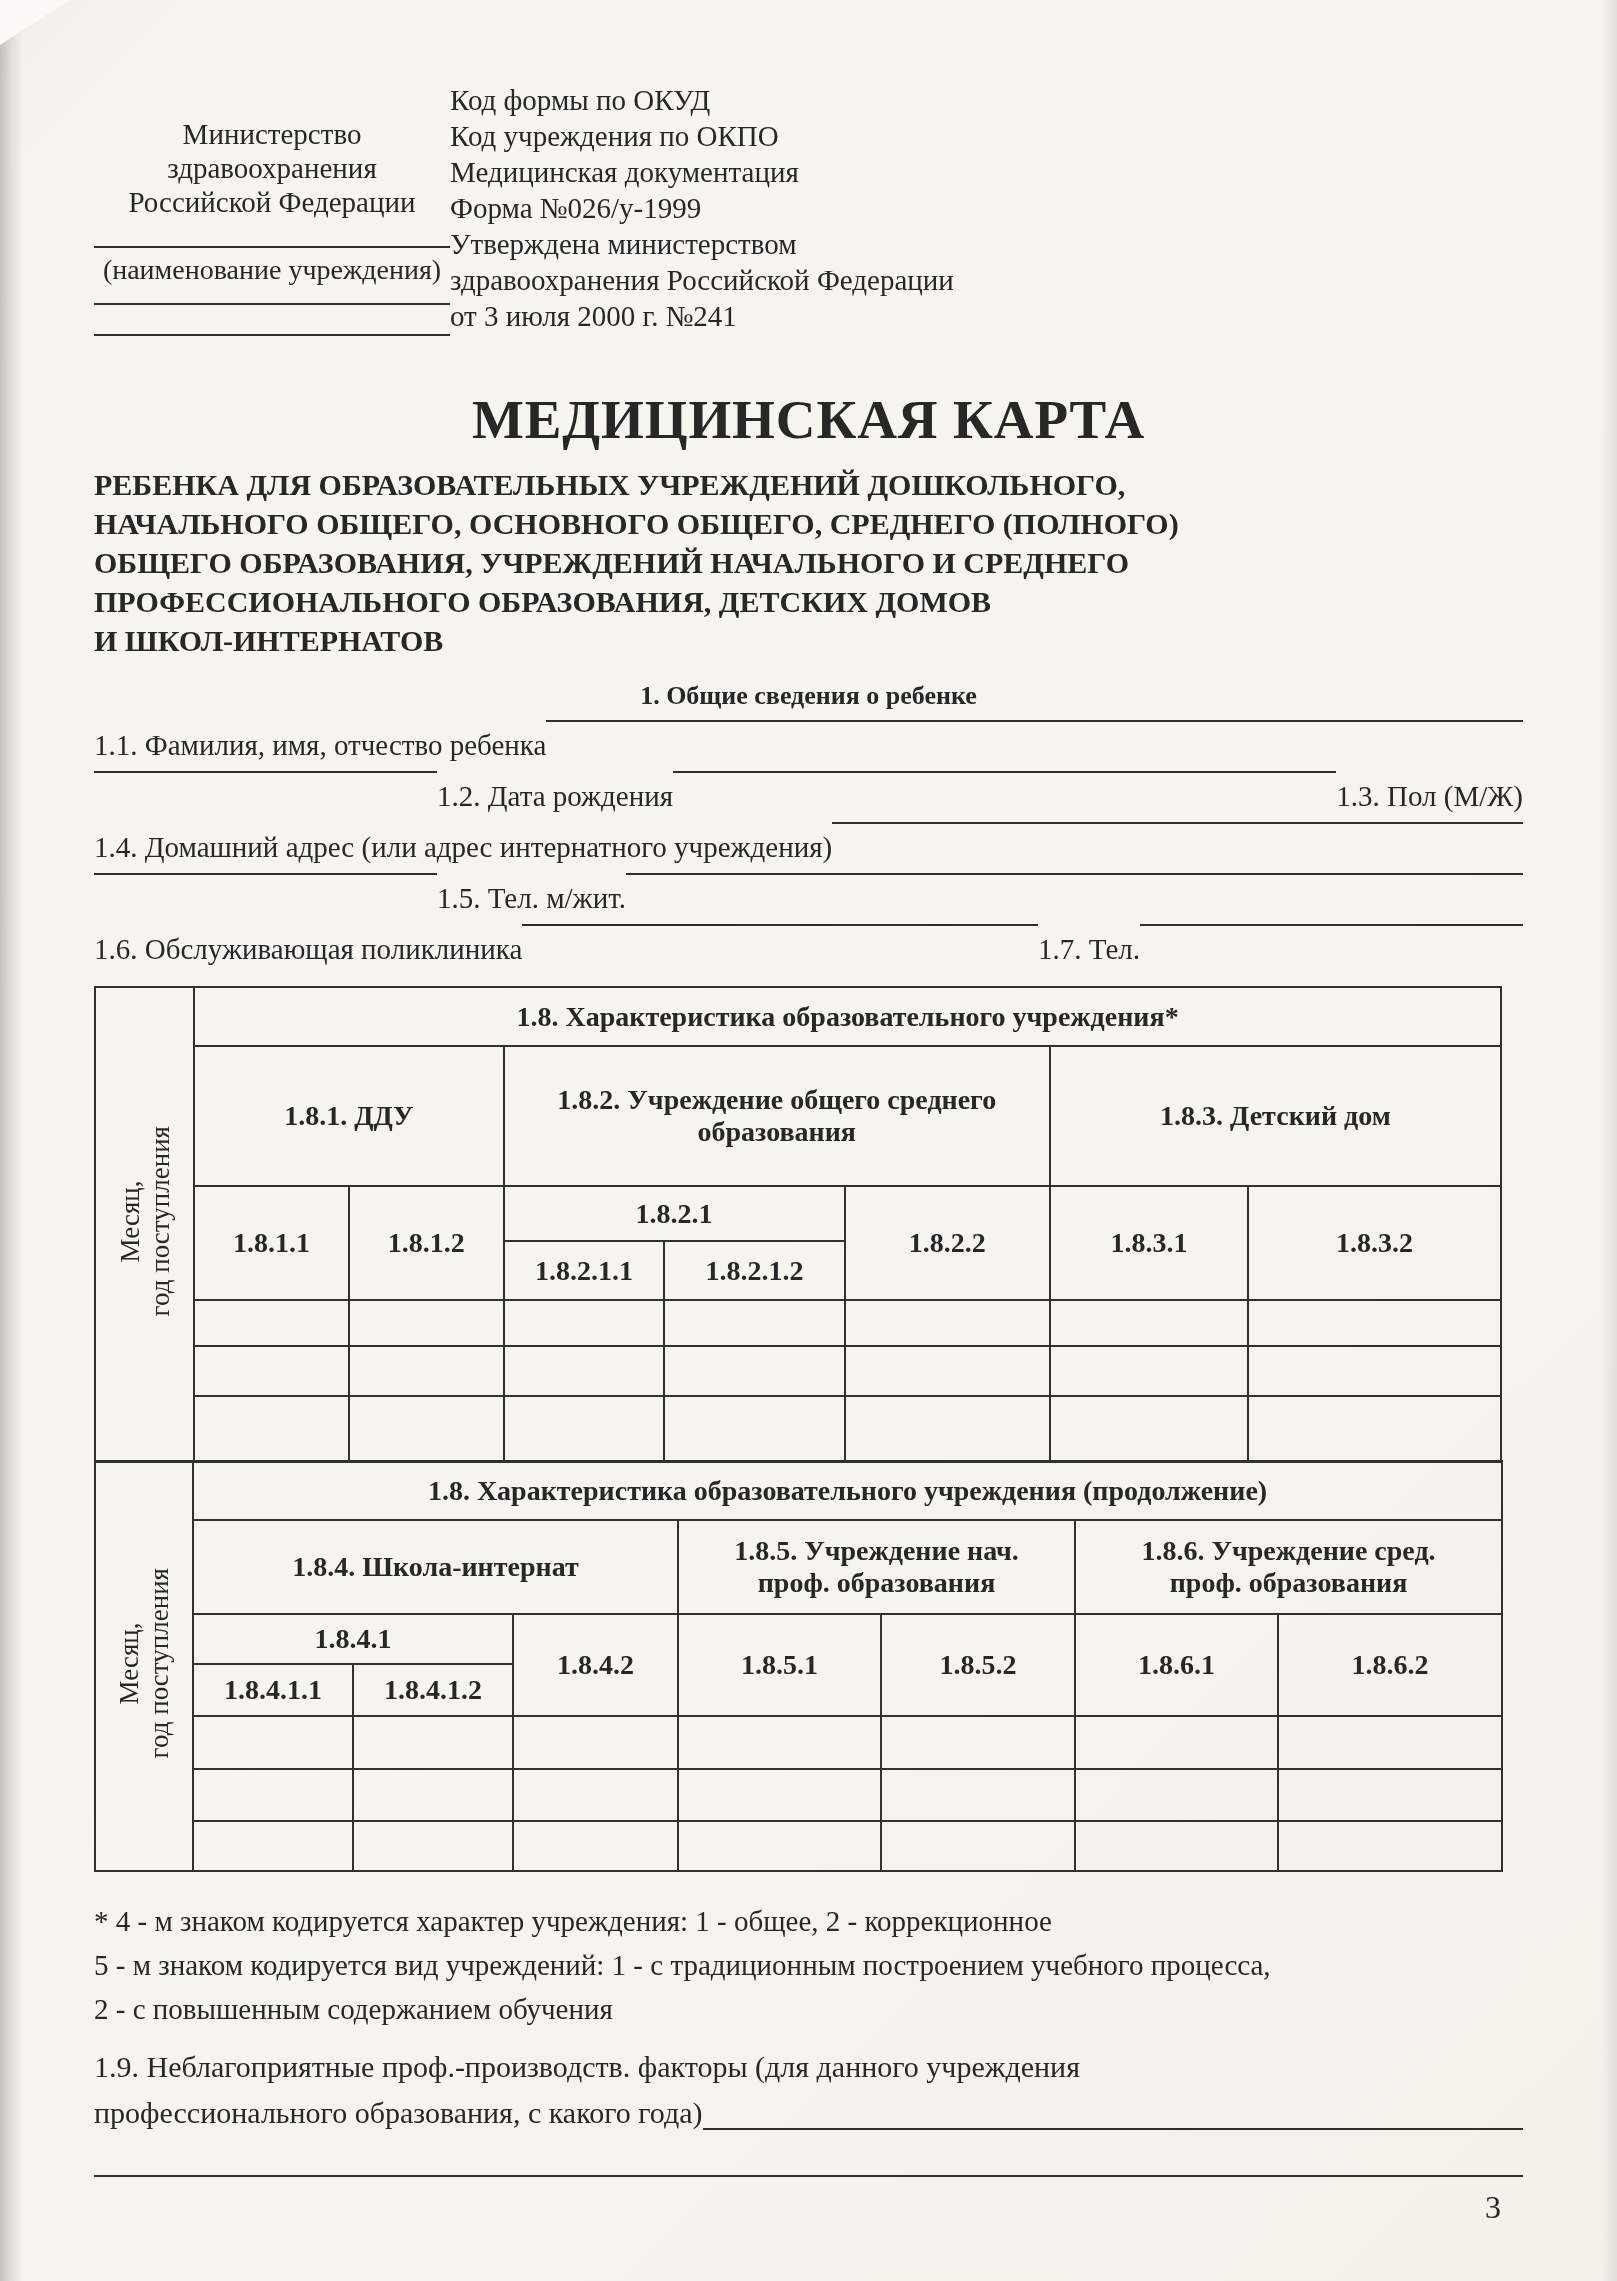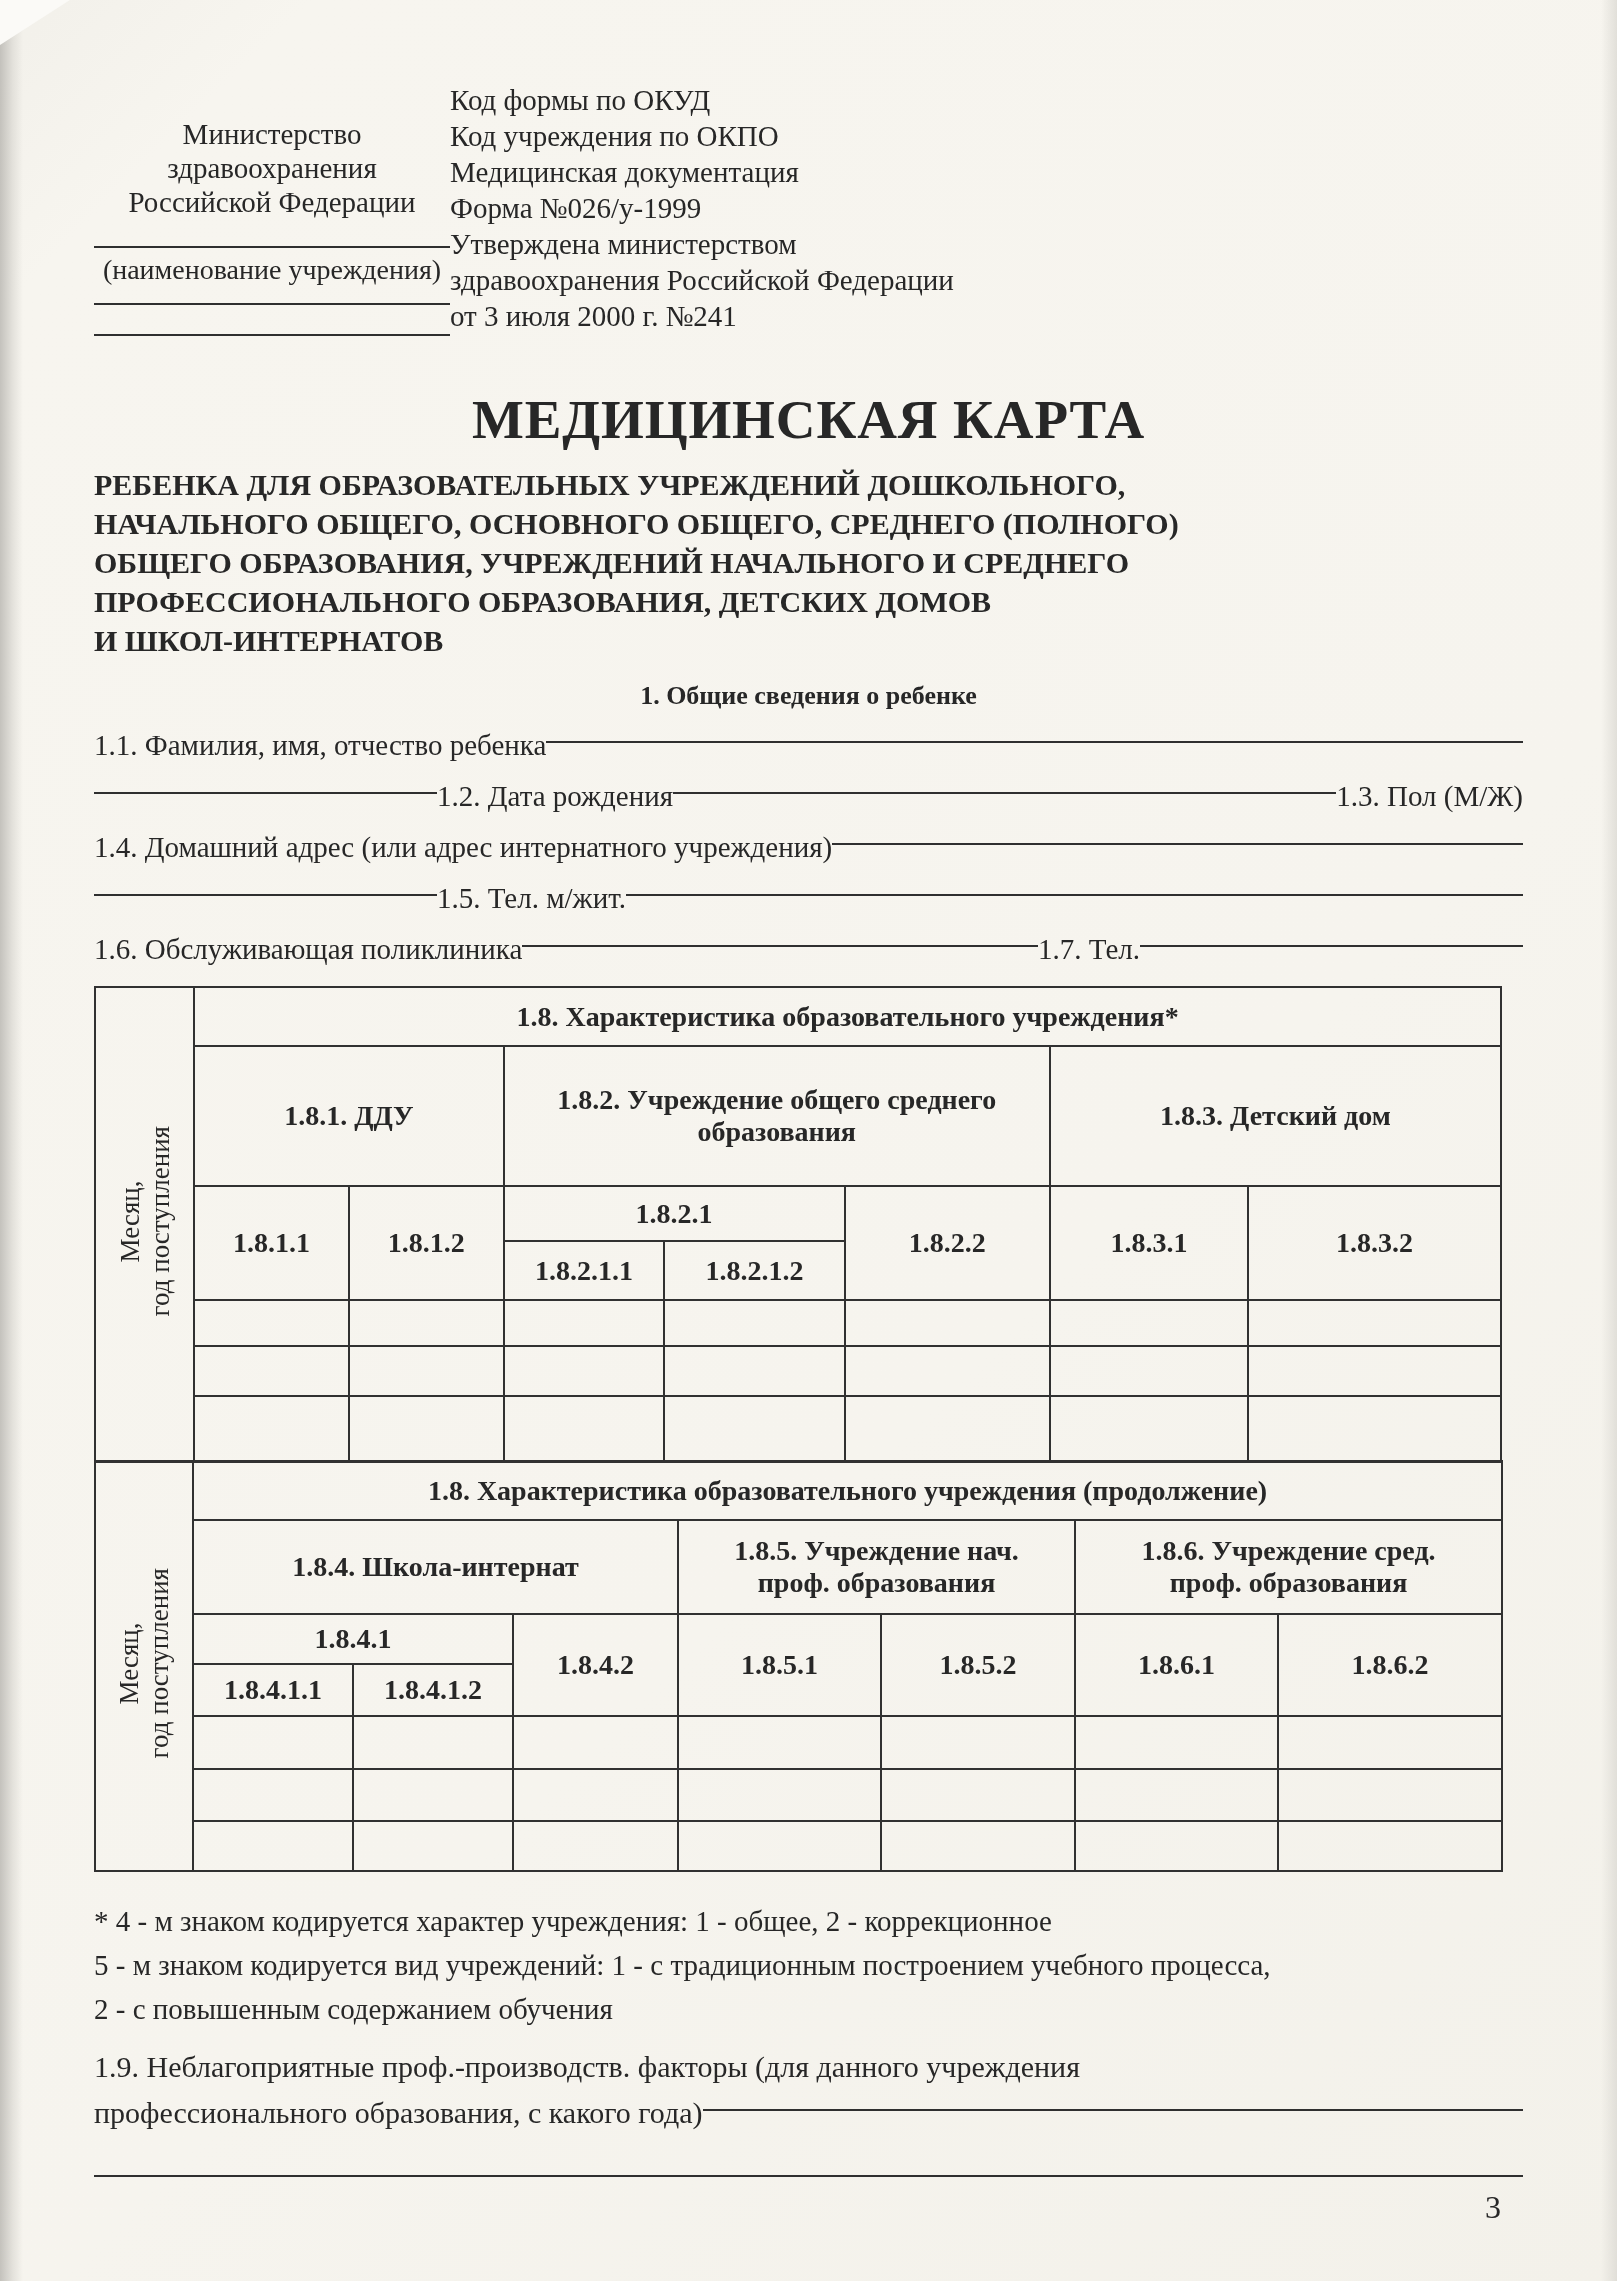--- a/index.html
+++ b/index.html
@@ -27,37 +27,37 @@
   .hdr-left .hline1{margin-top:27px;}
   .org-caption{font-size:28px;margin-top:5.3px;}
   .hdr-left .hline2{margin-top:16px;}
   .hdr-left .hline3{margin-top:28.5px;}
   .hdr-right{width:570px;font-size:29px;line-height:36px;padding-top:10.7px;}
   
   .doc-title{margin:52px 0 0 0;text-align:center;font-size:55px;font-weight:bold;letter-spacing:0.9px;}
   .subtitle{margin-top:14.3px;font-size:30px;font-weight:bold;line-height:39px;}
   .sec-heading{margin:21.4px 0 9px 0;text-align:center;font-size:26px;font-weight:bold;}
   
-  .fline{display:flex;align-items:center;height:51px;font-size:29px;line-height:51px;white-space:nowrap;}
+  .fline{display:flex;align-items:flex-start;height:51px;font-size:29px;line-height:51px;white-space:nowrap;}
   .fill{flex:1 1 auto;border-bottom:2.7px solid #2f2f2f;margin-bottom:8px;}
   .fill.w385{flex:0 0 343px;}
   .fill.w430{flex:0 0 383px;}
   
   table.edu{border-collapse:collapse;table-layout:fixed;width:1408px;margin-top:10.7px;}
   table.edu.second{margin-top:-2.7px;}
   table.edu td{border:2.7px solid #313131;text-align:center;vertical-align:middle;
     font-size:28px;font-weight:bold;padding:1.8px 5.3px;box-sizing:border-box;}
   .pre{white-space:pre-line;}
   .vert{writing-mode:vertical-rl;transform:rotate(180deg);white-space:pre-line;
     font-weight:normal;font-size:27px;line-height:30px;display:inline-block;}
   td.datacell{height:46px;}
   
   .footnote{margin-top:27px;font-size:29px;line-height:44px;}
   .f19{margin-top:12.5px;font-size:30px;line-height:46px;}
-  .f19row{display:flex;align-items:center;height:46px;white-space:nowrap;}
+  .f19row{display:flex;align-items:flex-end;height:46px;white-space:nowrap;}
   .cont-line{border-bottom:2.7px solid #2f2f2f;height:0;margin-top:39px;}
   .pageno{position:absolute;right:116px;bottom:55px;font-size:32px;}
 </style>
 </head>
 <body>
 
 <div class="page">
   <div class="edge-left"></div>
   <div class="edge-right"></div>
   <div class="corner-curl"></div>

